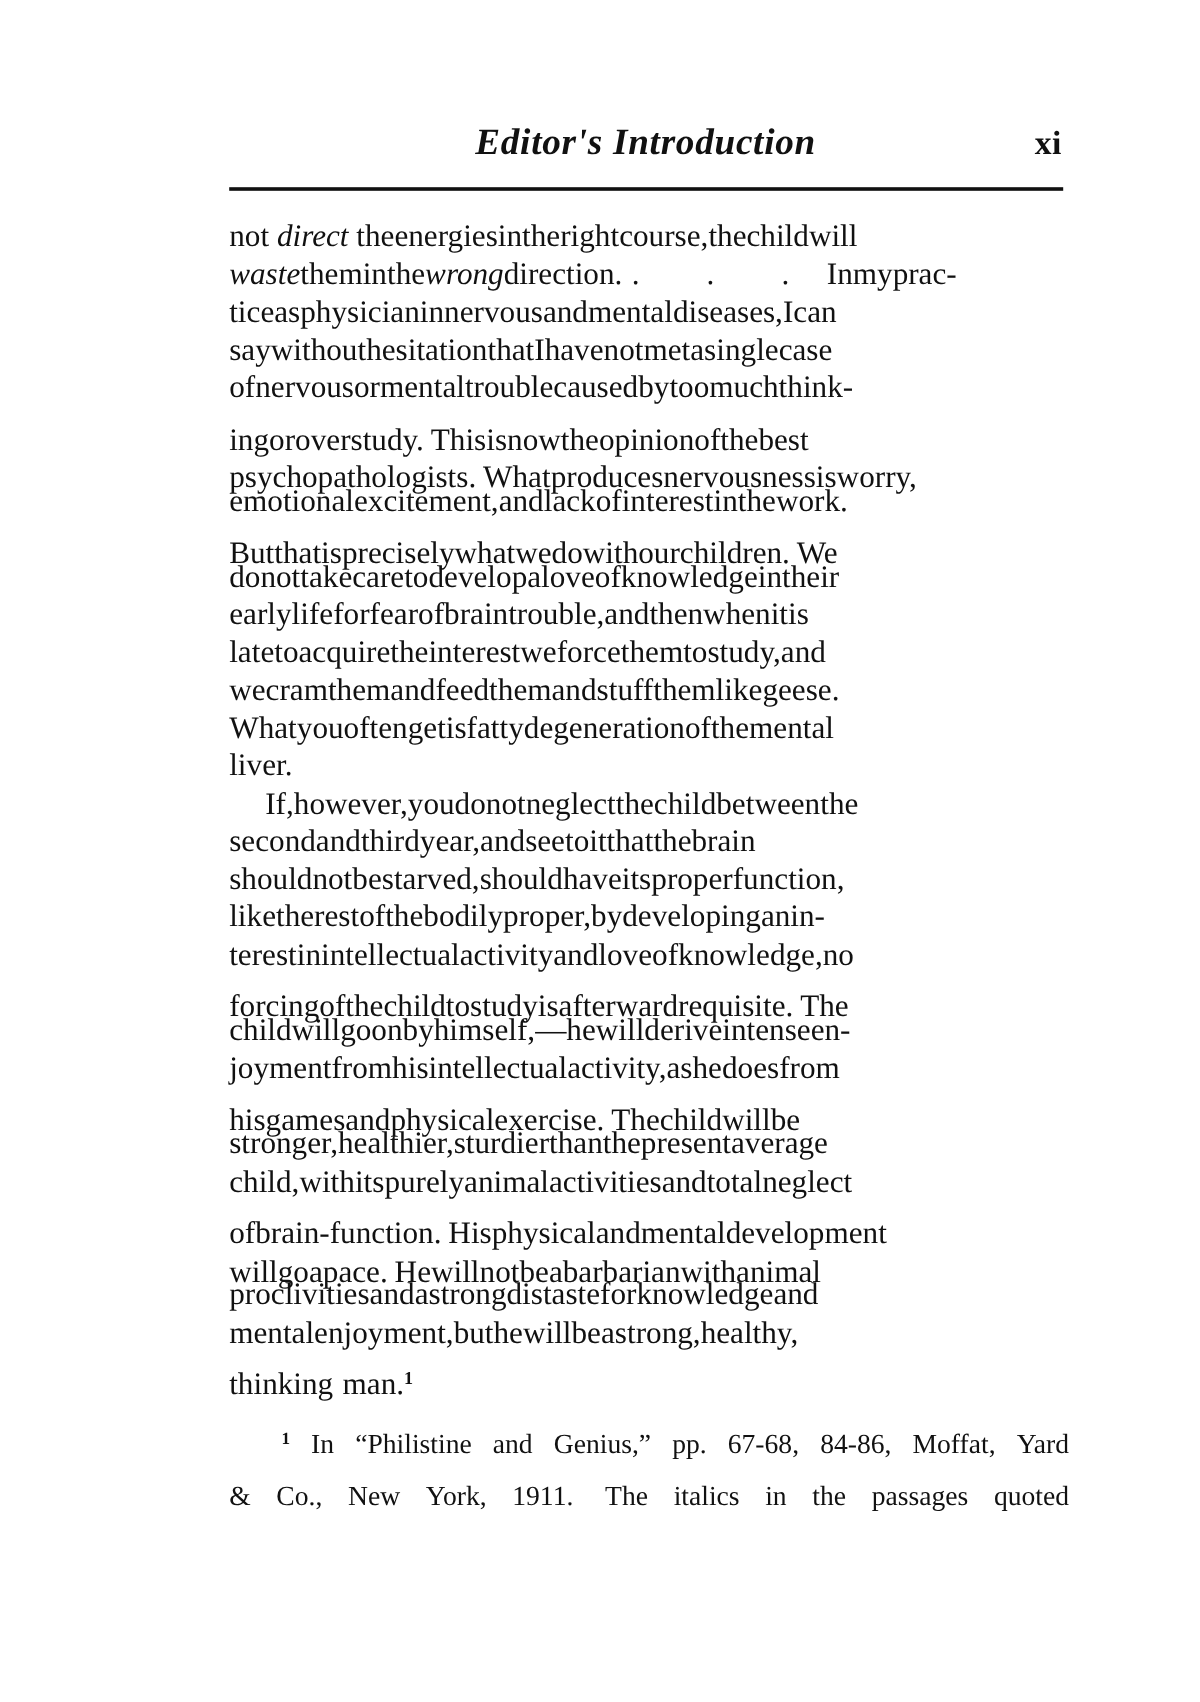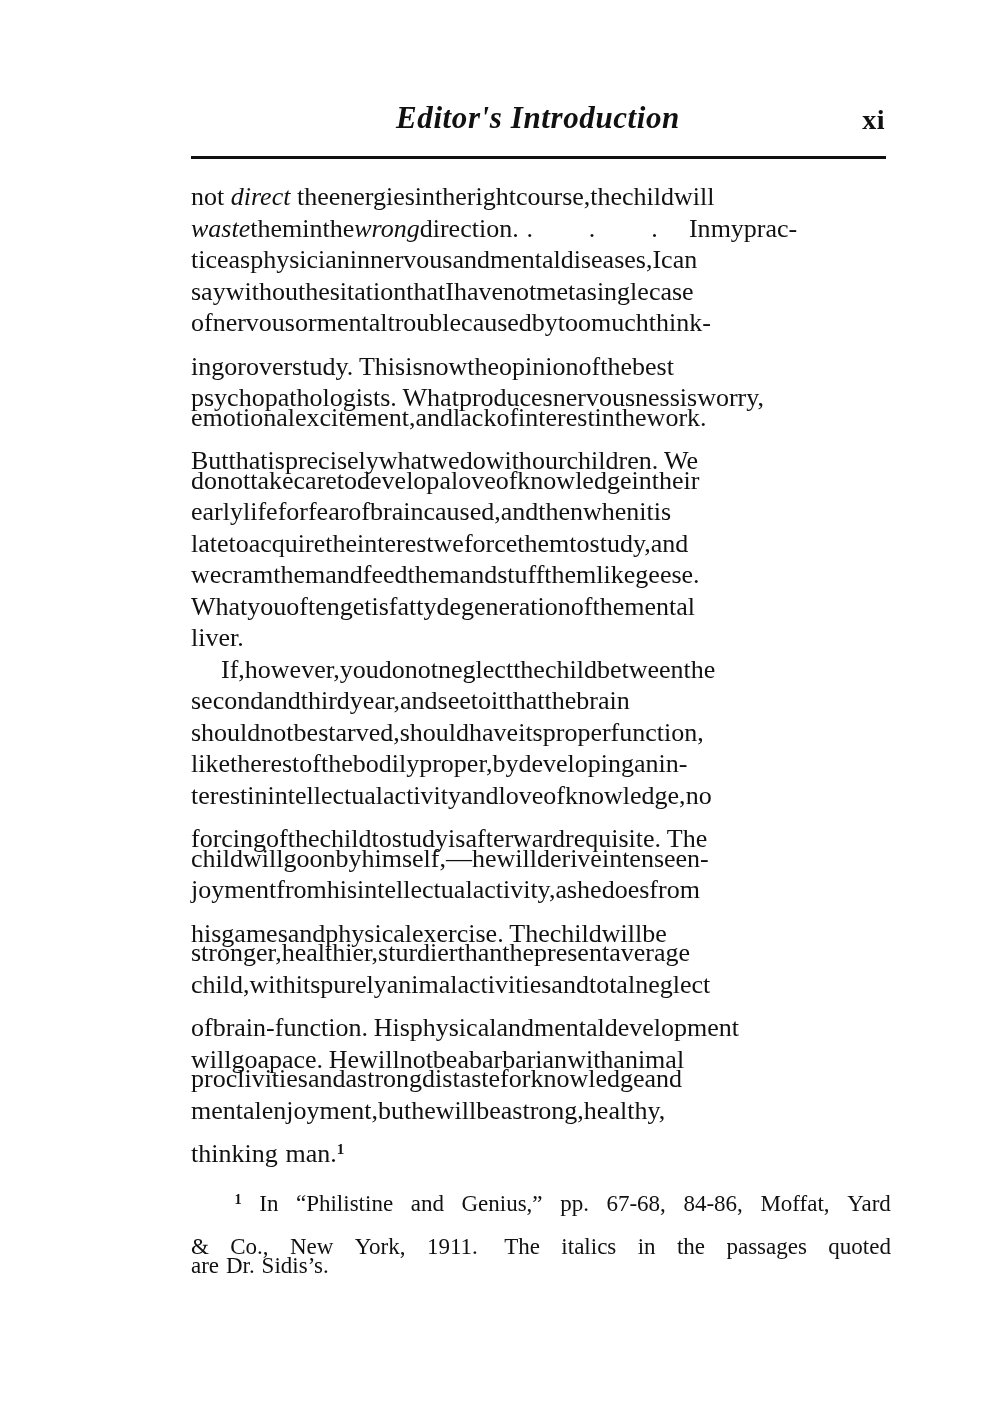--- a/index.html
+++ b/index.html
@@ -154,21 +154,21 @@
       <div class="ln"><span>not </span><span class="ital">direct</span><span> the</span><span>energies</span><span>in</span><span>the</span><span>right</span><span>course,</span><span>the</span><span>child</span><span>will</span></div>
       <div class="ln"><span class="ital">waste</span><span>them</span><span>in</span><span>the</span><span class="ital">wrong</span><span>direction.</span><span class="dots">. . .</span><span>In</span><span>my</span><span>prac-</span></div>
       <div class="ln"><span>tice</span><span>as</span><span>physician</span><span>in</span><span>nervous</span><span>and</span><span>mental</span><span>diseases,</span><span>I</span><span>can</span></div>
       <div class="ln"><span>say</span><span>without</span><span>hesitation</span><span>that</span><span>I</span><span>have</span><span>not</span><span>met</span><span>a</span><span>single</span><span>case</span></div>
       <div class="ln"><span>of</span><span>nervous</span><span>or</span><span>mental</span><span>trouble</span><span>caused</span><span>by</span><span>too</span><span>much</span><span>think-</span></div>
       <div class="ln"><span>ing</span><span>or</span><span>overstudy.</span><span class="sent">This</span><span>is</span><span>now</span><span>the</span><span>opinion</span><span>of</span><span>the</span><span>best</span></div>
       <div class="ln"><span>psychopathologists.</span><span class="sent">What</span><span>produces</span><span>nervousness</span><span>is</span><span>worry,</span></div>
       <div class="ln"><span>emotional</span><span>excitement,</span><span>and</span><span>lack</span><span>of</span><span>interest</span><span>in</span><span>the</span><span>work.</span></div>
       <div class="ln"><span>But</span><span>that</span><span>is</span><span>precisely</span><span>what</span><span>we</span><span>do</span><span>with</span><span>our</span><span>children.</span><span class="sent">We</span></div>
       <div class="ln"><span>do</span><span>not</span><span>take</span><span>care</span><span>to</span><span>develop</span><span>a</span><span>love</span><span>of</span><span>knowledge</span><span>in</span><span>their</span></div>
-      <div class="ln"><span>early</span><span>life</span><span>for</span><span>fear</span><span>of</span><span>brain</span><span>caused,</span><span>and</span><span>then</span><span>when</span><span>it</span><span>is</span></div>
+      <div class="ln"><span>early</span><span>life</span><span>for</span><span>fear</span><span>of</span><span>brain</span><span>trouble,</span><span>and</span><span>then</span><span>when</span><span>it</span><span>is</span></div>
       <div class="ln"><span>late</span><span>to</span><span>acquire</span><span>the</span><span>interest</span><span>we</span><span>force</span><span>them</span><span>to</span><span>study,</span><span>and</span></div>
       <div class="ln"><span>we</span><span>cram</span><span>them</span><span>and</span><span>feed</span><span>them</span><span>and</span><span>stuff</span><span>them</span><span>like</span><span>geese.</span></div>
       <div class="ln"><span>What</span><span>you</span><span>often</span><span>get</span><span>is</span><span>fatty</span><span>degeneration</span><span>of</span><span>the</span><span>mental</span></div>
       <div class="ln flush"><span>liver.</span></div>
     </div>
 
     <div class="para">
       <div class="ln"><span class="indent"></span><span>If,</span><span>however,</span><span>you</span><span>do</span><span>not</span><span>neglect</span><span>the</span><span>child</span><span>between</span><span>the</span></div>
       <div class="ln"><span>second</span><span>and</span><span>third</span><span>year,</span><span>and</span><span>see</span><span>to</span><span>it</span><span>that</span><span>the</span><span>brain</span></div>
       <div class="ln"><span>should</span><span>not</span><span>be</span><span>starved,</span><span>should</span><span>have</span><span>its</span><span>proper</span><span>function,</span></div>
@@ -185,16 +185,15 @@
       <div class="ln"><span>proclivities</span><span>and</span><span>a</span><span>strong</span><span>distaste</span><span>for</span><span>knowledge</span><span>and</span></div>
       <div class="ln"><span>mental</span><span>enjoyment,</span><span>but</span><span>he</span><span>will</span><span>be</span><span>a</span><span>strong,</span><span>healthy,</span></div>
       <div class="ln flush"><span>thinking</span><span>man.<sup class="fnmark">1</sup></span></div>
     </div>
 
   </div>
 
   <div class="footnote">
     <div class="fn-ln"><span class="fn-indent"></span><span><sup class="fnnum">1</sup></span><span>In</span><span>“Philistine</span><span>and</span><span>Genius,”</span><span>pp.</span><span>67-68,</span><span>84-86,</span><span>Moffat,</span><span>Yard</span></div>
     <div class="fn-ln"><span>&amp;</span><span>Co.,</span><span>New</span><span>York,</span><span>1911.</span><span class="sent">The</span><span>italics</span><span>in</span><span>the</span><span>passages</span><span>quoted</span></div>
-    <div class="fn-ln flush"><span>are</span><span>Dr.</span><span>Sidis’s.</span></div>
   </div>
 
 </div>
 
 </body></html>

